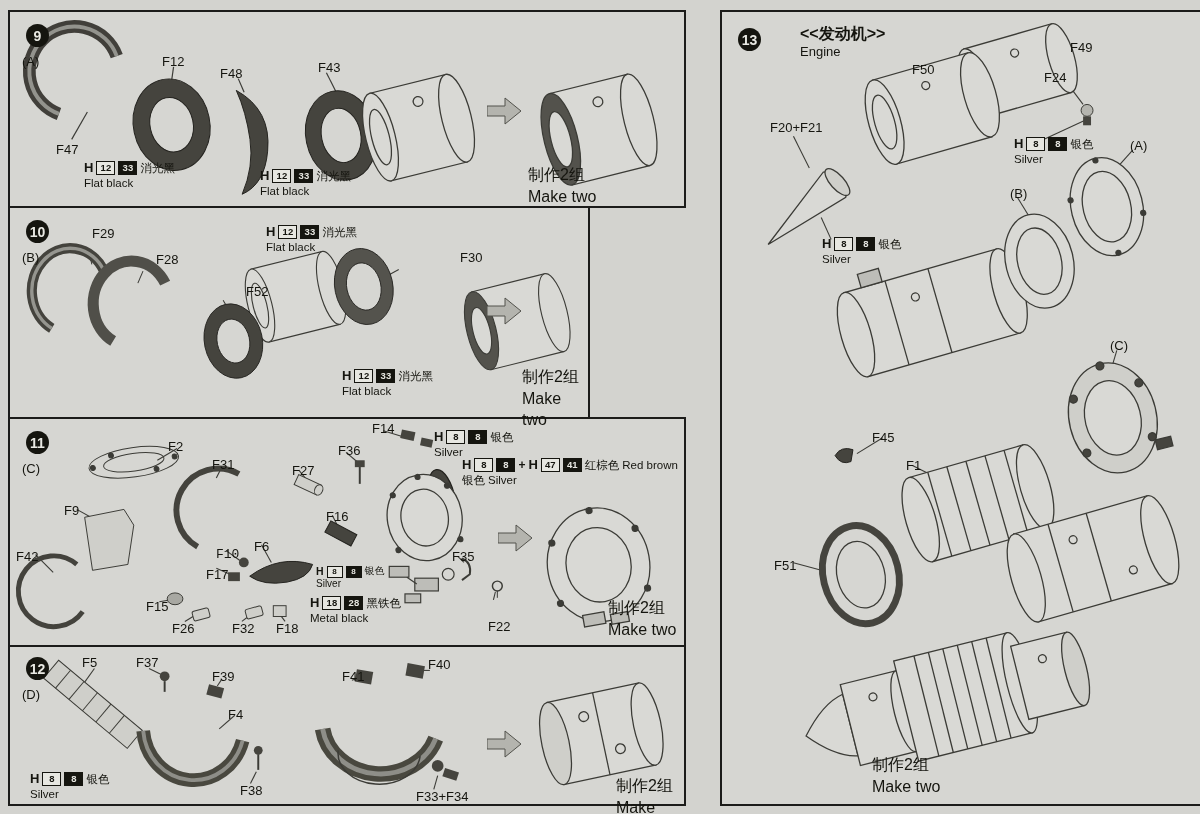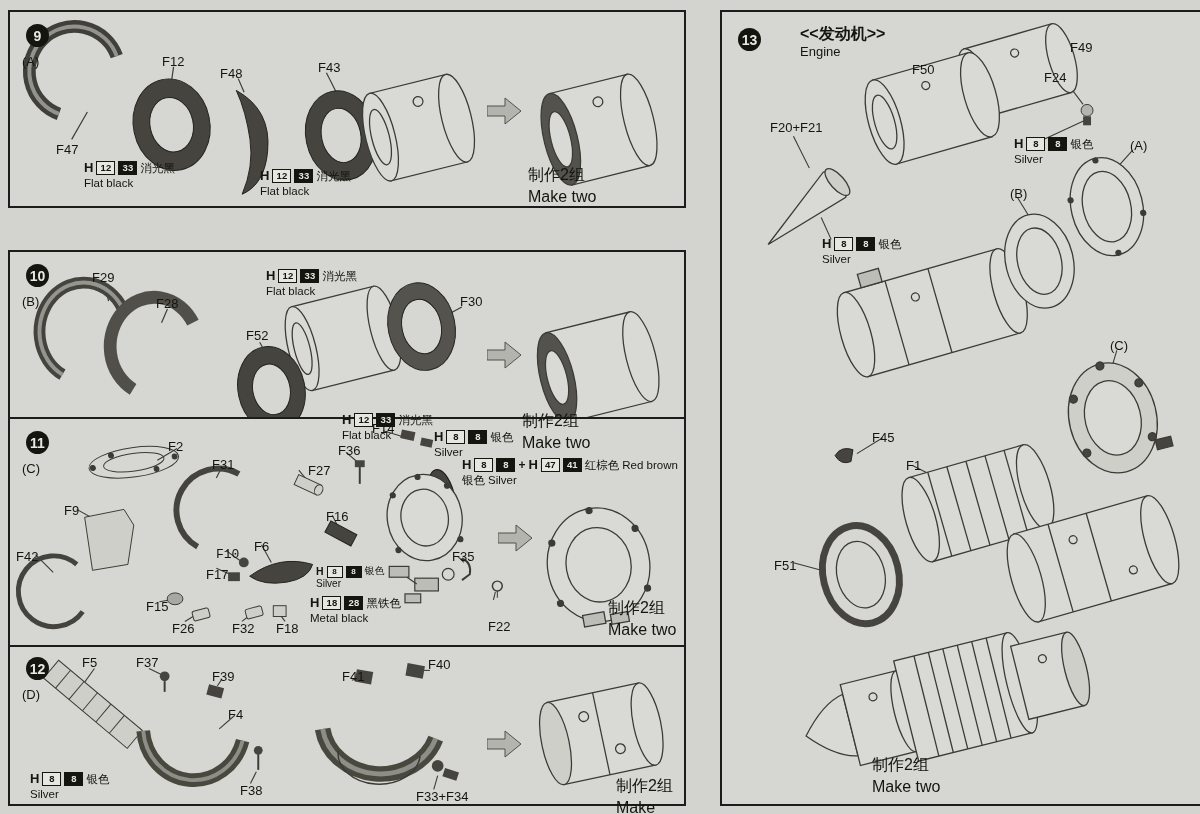--- a/index.html
+++ b/index.html
@@ -94,21 +94,21 @@
     </div>
     <svg class="arrow" style="left:477px;top:84px;" width="36" height="30" viewBox="0 0 36 30">
       <polygon points="0,10 18,10 18,2 34,15 18,28 18,20 0,20" fill="#b4b4ae" stroke="#52524c" stroke-width="1"></polygon>
     </svg>
     <div class="make" style="left:518px;top:152px;">
       <div>制作2组</div>
       <div>Make two</div>
     </div>
   </section>
 
-  <section class="panel" style="left:8px;top:206px;width:678px;height:213px;margin-top:44px;">
+  <section class="panel" style="left:8px;top:206px;width:582px;height:213px;">
     <svg class="art" viewBox="0 0 678 213">
       <g stroke="#3b3b36" stroke-width="1.2">
         <line x1="92" y1="32" x2="96" y2="50"></line>
           <line x1="156" y1="58" x2="150" y2="72"></line>
         <line x1="250" y1="92" x2="258" y2="106"></line>
           <line x1="456" y1="56" x2="434" y2="68"></line>
       </g>
       <g>
         <path d="M110 57 A45 50 0 1 0 49 125" fill="none" stroke="#44433d" stroke-width="12"></path>
         <path d="M110 57 A45 50 0 1 0 49 125" fill="none" stroke="#95958f" stroke-width="4"></path>
@@ -256,21 +256,21 @@
         <rect x="570" y="196" width="22" height="12" fill="#bdbdb8"></rect>
           <rect x="598" y="200" width="18" height="10" fill="#bdbdb8"></rect>
       </g>
     </svg>
     <div class="badge" style="left:16px;top:12px;">
         <span>11</span>
       </div>
     <div class="variant" style="left:12px;top:42px;">(C)</div>
     <span class="lbl" style="left:158px;top:20px;">F2</span>
     <span class="lbl" style="left:202px;top:38px;">F31</span>
-    <span class="lbl" style="left:282px;top:44px;margin-left:16px;">F27</span>
+    <span class="lbl" style="left:282px;top:44px;">F27</span>
     <span class="lbl" style="left:328px;top:24px;">F36</span>
     <span class="lbl" style="left:362px;top:2px;">F14</span>
     <span class="lbl" style="left:54px;top:84px;">F9</span>
     <span class="lbl" style="left:6px;top:130px;">F42</span>
     <span class="lbl" style="left:316px;top:90px;">F16</span>
     <span class="lbl" style="left:244px;top:120px;">F6</span>
     <span class="lbl" style="left:206px;top:128px;font-family:Liberation Mono, monospace;">F10</span>
     <span class="lbl" style="left:196px;top:148px;">F17</span>
     <span class="lbl" style="left:136px;top:180px;">F15</span>
     <span class="lbl" style="left:162px;top:202px;">F26</span>

